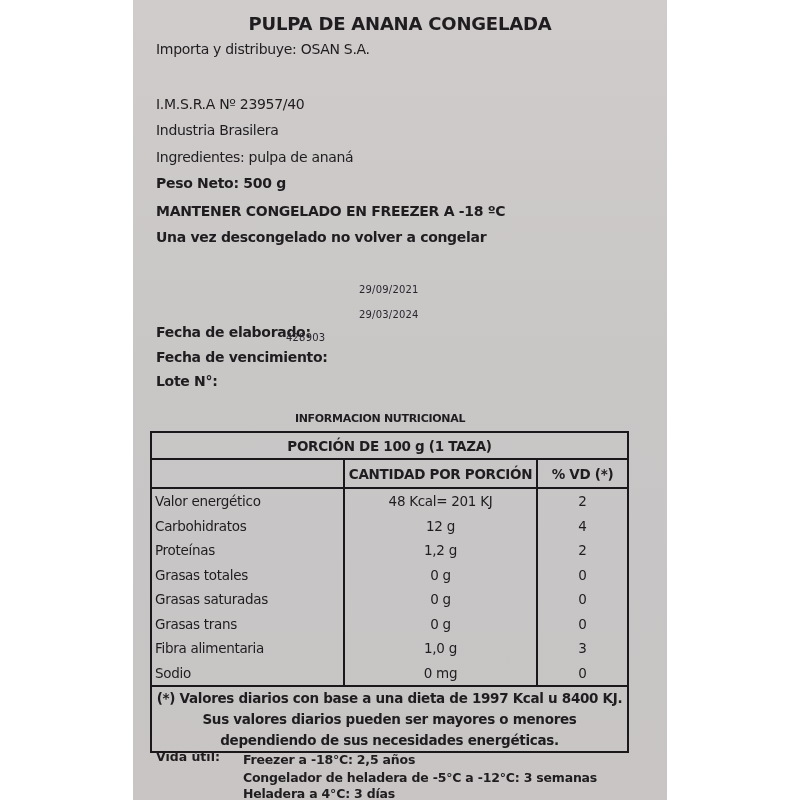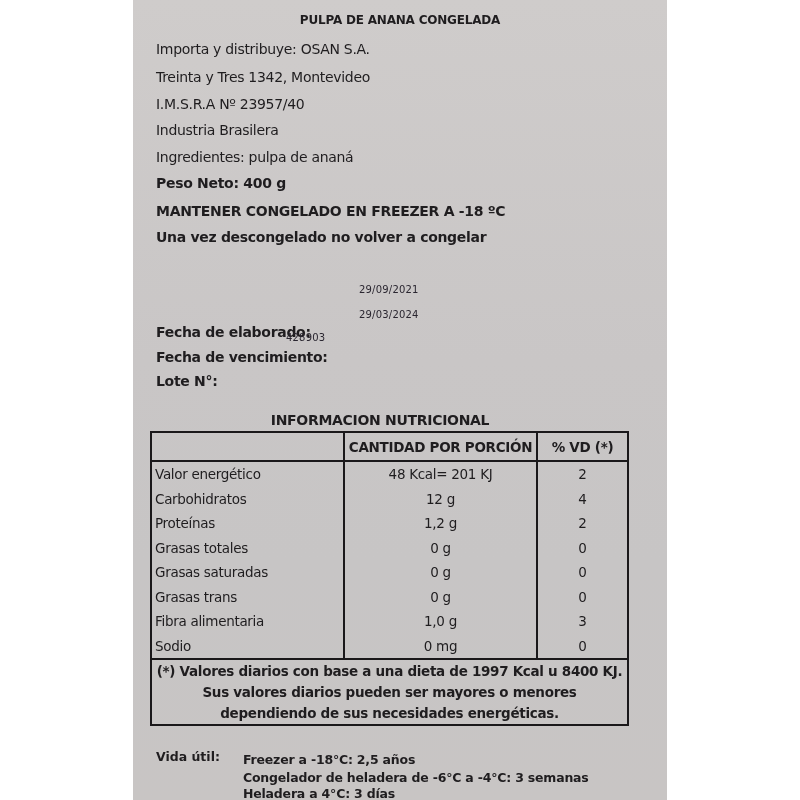--- a/index.html
+++ b/index.html
@@ -7,32 +7,32 @@
     width:800px; height:800px; background:#ffffff; position:relative; overflow:hidden;
     font-family: "DejaVu Sans", "Liberation Sans", sans-serif;
   }
   .label {
     position:absolute; left:133px; top:0; width:534px; height:800px;
     background: linear-gradient(180deg, #cfcccb 0%, #c9c6c6 45%, #c7c5c5 70%, #c8c5c4 100%);
     color:#1f1d1f;
   }
   .title {
     position:absolute; left:0; top:13px; width:534px; text-align:center;
-    font-weight:bold; font-size:12px; letter-spacing:-0.2px;
+    font-weight:bold; font-size:18px; letter-spacing:-0.2px;
   }
   .line {
     position:absolute; left:23px; font-size:14px; letter-spacing:-0.3px; white-space:nowrap;
   }
   .bold { font-weight:bold; }
   .kv-label { position:absolute; left:23px; font-size:14px; font-weight:bold; letter-spacing:-0.3px; white-space:nowrap;margin-top:43px; }
   .kv-value { position:absolute; font-size:10px; color:#2a2630; letter-spacing:0.2px; white-space:nowrap; }
 
   .nut-title {
     position:absolute; left:0; top:412px; width:534px; text-align:center;
-    font-weight:bold; font-size:14px; letter-spacing:-0.3px; padding-left:0px;
+    font-weight:bold; font-size:11px; letter-spacing:-0.3px; padding-left:0px;
   }
   .nut-title span { display:inline-block; margin-left:-40px; }
   table.nut {
     position:absolute; left:17px; top:431px; width:479px;
     border-collapse:collapse; font-size:13.5px; letter-spacing:-0.3px;
   }
   table.nut td, table.nut th { border:2px solid #1a181a; padding:0; }
   table.nut .portion { height:25px; text-align:center; font-weight:bold; }
   table.nut .hdr th { height:27px; font-weight:bold; }
   table.nut .row td { border-top:none; border-bottom:none; height:24.5px; }
@@ -46,39 +46,41 @@
   .vida-label { position:absolute; left:23px; top:749px; font-weight:bold; font-size:12.5px; }
   .vida-line { position:absolute; left:110px; font-weight:bold; font-size:12.5px; white-space:nowrap; letter-spacing:-0.2px; }
 </style>
 </head>
 <body>
 
 <div class="label">
   <div class="title">PULPA DE ANANA CONGELADA</div>
 
   <div class="line" style="top:41px">Importa y distribuye: OSAN S.A.</div>
-  <div class="line" style="top:69px">Treinta y Tres 1342, Montevideo</div>
   <div class="line" style="top:96px"> I.M.S.R.A Nº 23957/40</div>
   <div class="line" style="top:122px">Industria Brasilera</div>
   <div class="line" style="top:149px">Ingredientes: pulpa de ananá</div>
-  <div class="line bold" style="top:175px">Peso Neto: 400 g</div>
+  <div class="line bold" style="top:175px">Peso Neto: 500 g</div>
   <div class="line bold" style="top:203px">MANTENER CONGELADO EN FREEZER A -18 ºC</div>
   <div class="line bold" style="top:229px">Una vez descongelado no volver a congelar</div>
 
   <div class="kv-label" style="top:281px">Fecha de elaborado:</div>
   <div class="kv-value" style="top:284px; left:226px">29/09/2021</div>
   <div class="kv-label" style="top:306px">Fecha de vencimiento:</div>
   <div class="kv-value" style="top:309px; left:226px">29/03/2024</div>
   <div class="kv-label" style="top:330px">Lote N°:</div>
   <div class="kv-value" style="top:332px; left:153px">428903</div>
 
   <div class="nut-title"><span>INFORMACION NUTRICIONAL</span></div>
 
   <table class="nut">
     <tbody>
+        <tr>
+      <td class="portion" colspan="3">PORCIÓN DE 100 g (1 TAZA)</td>
+    </tr>
     <tr class="hdr">
       <th></th>
       <th>CANTIDAD POR PORCIÓN</th>
       <th>% VD (*)</th>
     </tr>
     <tr class="row first">
       <td class="name">Valor energético</td>
       <td class="qty">48 Kcal= 201 KJ</td>
       <td class="vd">2</td>
     </tr>
@@ -122,15 +124,15 @@
         <div>(*) Valores diarios con base a una dieta de 1997 Kcal u 8400 KJ.</div>
         <div>Sus valores diarios pueden ser mayores o menores</div>
         <div>dependiendo de sus necesidades energéticas.</div>
       </td>
     </tr>
   </tbody>
     </table>
 
   <div class="vida-label">Vida útil:</div>
   <div class="vida-line" style="top:752px">Freezer a -18°C: 2,5 años</div>
-  <div class="vida-line" style="top:770px">Congelador de heladera de -6°C a -4°C: 3 semanas</div>
+  <div class="vida-line" style="top:770px">Congelador de heladera de -5°C a -12°C: 3 semanas</div>
   <div class="vida-line" style="top:786px">Heladera a 4°C: 3 días</div>
 </div>
 
 </body></html>

